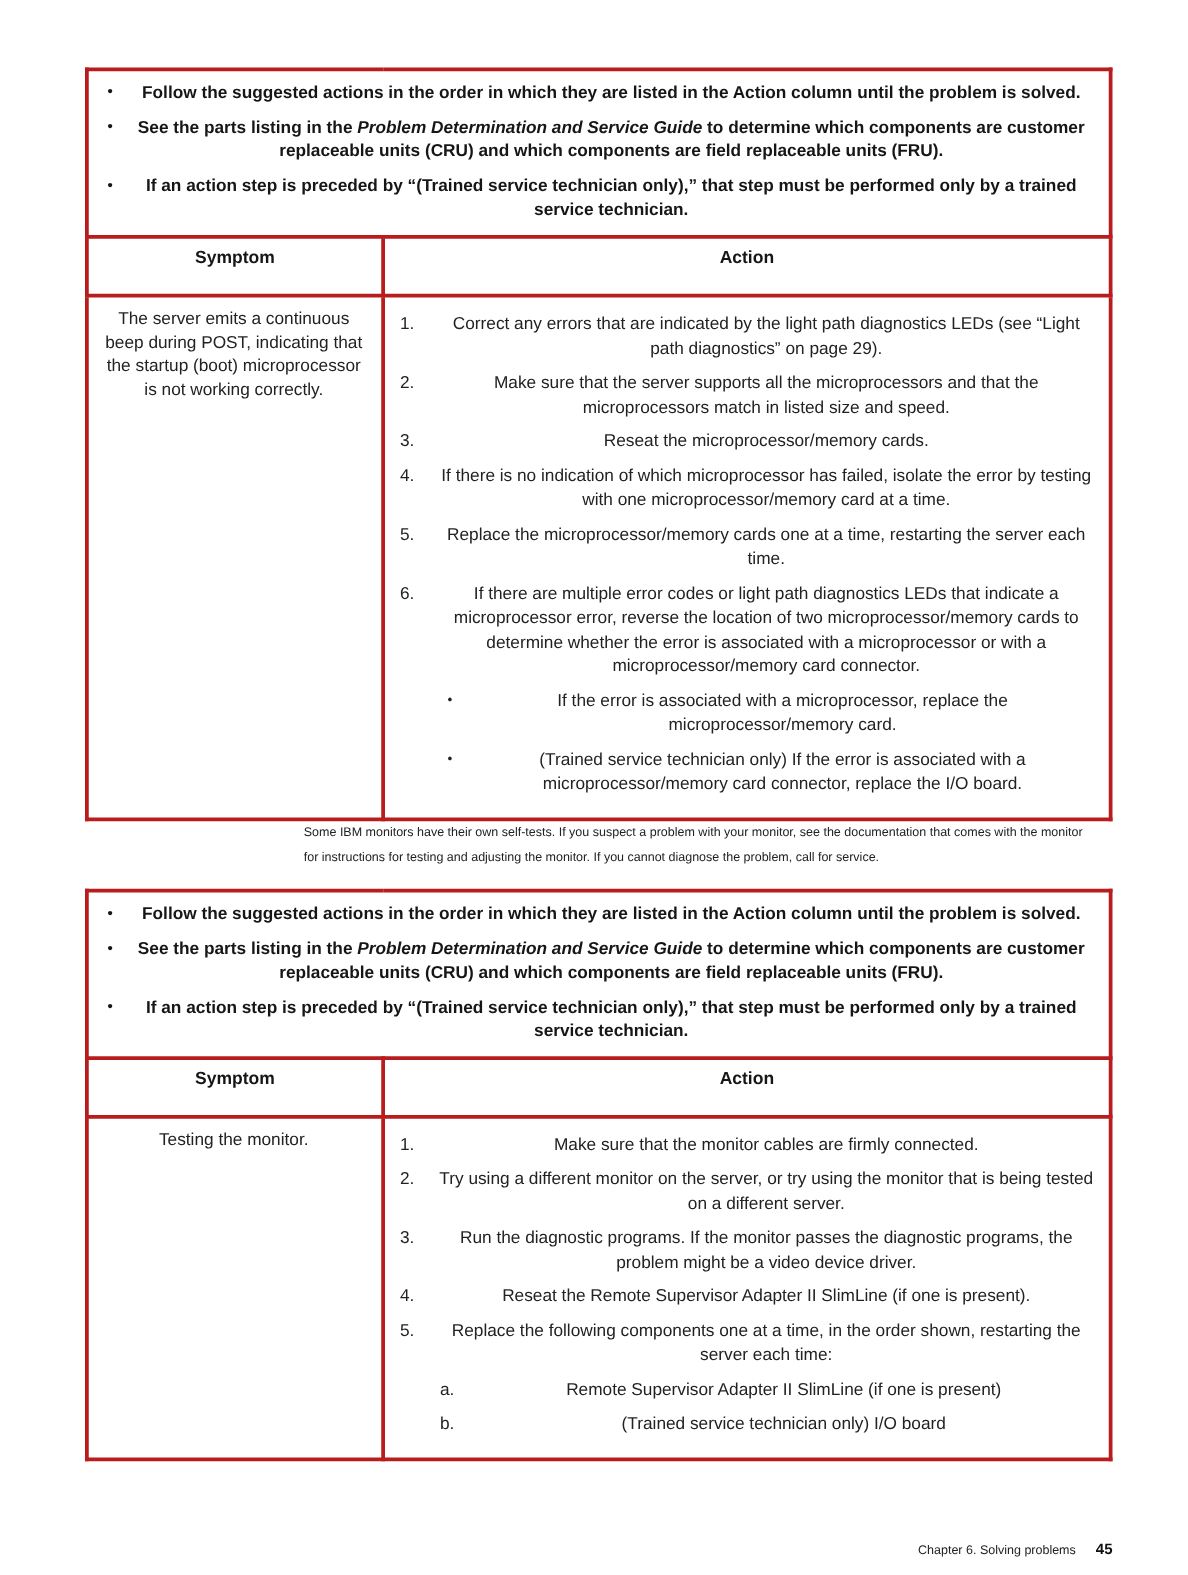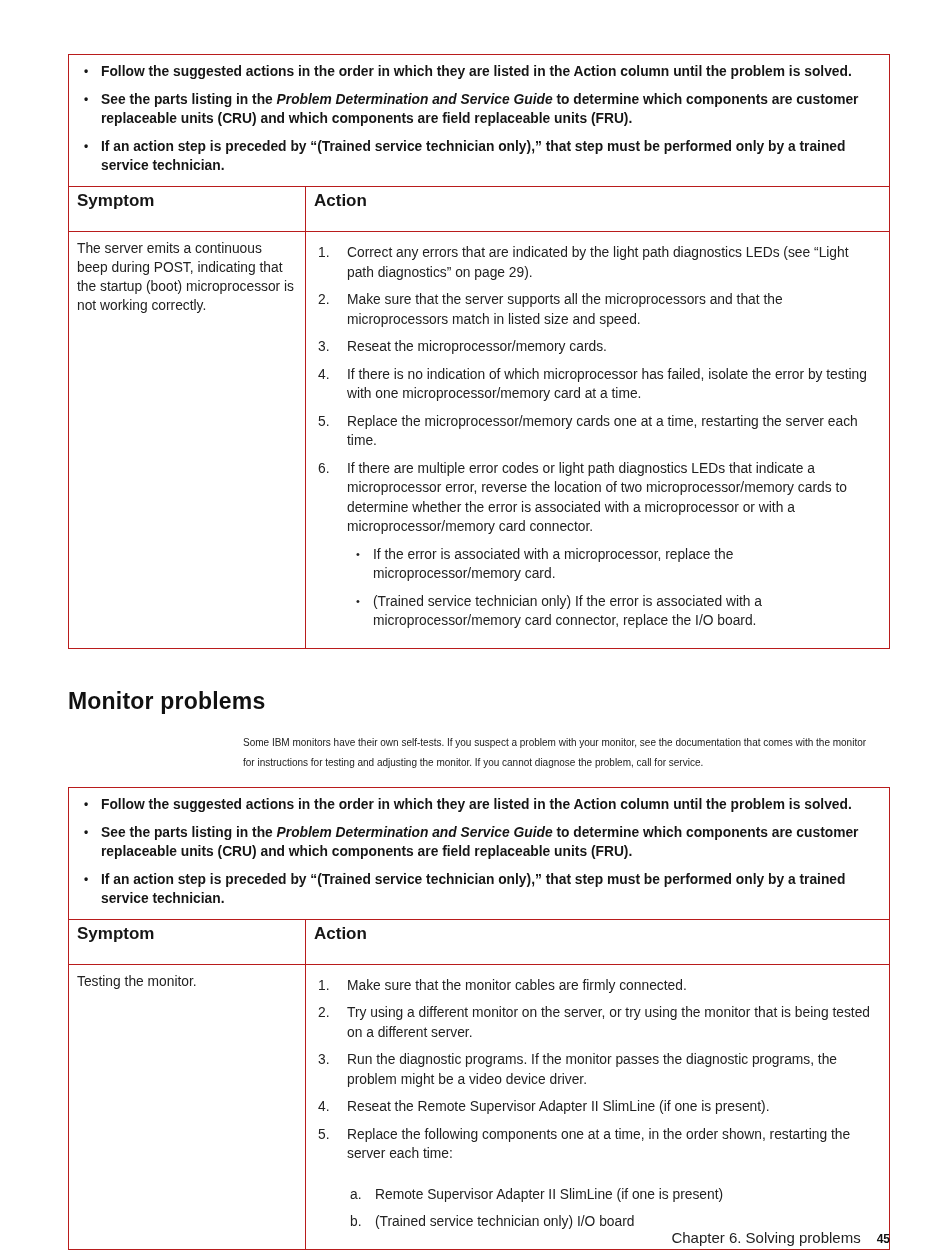--- a/index.html
+++ b/index.html
@@ -30,23 +30,23 @@
     margin-top: 39px;
   }
   table.symptom-table {
     width: 822px;
     border-collapse: collapse;
     table-layout: fixed;
     font-size: 13.8px;
     color: #222;
   }
   table.symptom-table td, table.symptom-table th {
-    border: 1px solid #b91c1c;
+    border: 3px solid #b91c1c;
     vertical-align: top;
-    text-align: left;
+    text-align: center;
   }
   col.symptom-col { width: 237px; }
   td.notes-cell {
     padding: 7px 12px 2px 8px;
     font-weight: bold;
     color: #161616;
   }
   ul.notes-list { list-style: none; }
   ul.notes-list > li {
     position: relative;
@@ -56,21 +56,21 @@
   }
   ul.notes-list > li::before {
     content: "•";
     position: absolute;
     left: 7px;
     top: 0;
     font-size: 12px;
   }
   .guide-italic { font-style: italic; font-weight: bold; }
   th.col-header {
-    font-size: 17px;
+    font-size: 14px;
     font-weight: bold;
     padding: 5px 8px 21px 8px;
     line-height: 18px;
     color: #161616;
   }
   td.symptom-cell {
     padding: 7px 10px 7px 8px;
     line-height: 19px;
   }
   td.action-cell {
@@ -98,21 +98,21 @@
     line-height: 19.5px;
   }
   ul.sub-bullets > li:last-child { margin-bottom: 0; }
   ul.sub-bullets > li::before {
     content: "•";
     position: absolute;
     left: 9px;
     top: 0;
     font-size: 11px;
   }
-  ol.sub-letters { list-style: none; counter-reset: sub; margin-top: 21px; }
+  ol.sub-letters { list-style: none; counter-reset: sub; margin-top: 8px; }
   ol.sub-letters > li {
     counter-increment: sub;
     position: relative;
     padding-left: 28px;
     margin-bottom: 8px;
     line-height: 19.5px;
   }
   ol.sub-letters > li:last-child { margin-bottom: 0; }
   ol.sub-letters > li::before {
     content: counter(sub, lower-alpha) ".";
@@ -128,21 +128,21 @@
     color: #222;
   }
   .page-footer {
     position: absolute;
     right: 60px;
     bottom: 14px;
     display: flex;
     align-items: baseline;
     gap: 16px;
   }
-  .footer-chapter { font-size: 15px; color: #222; }
+  .footer-chapter { font-size: 10px; color: #222; }
   .footer-pagenum { font-size: 12px; font-weight: bold; color: #111; }
 </style>
 </head>
 <body>
 
 <div class="page">
 
 
   <table class="symptom-table">
     <colgroup>
@@ -177,21 +177,20 @@
               <li>If the error is associated with a microprocessor, replace the microprocessor/memory card.</li>
               <li>(Trained service technician only) If the error is associated with a microprocessor/memory card connector, replace the I/O board.</li>
             </ul>
           </li>
         </ol>
       </td>
     </tr>
   </tbody>
     </table>
 
-  <h1 class="section-title second">Monitor problems</h1>
 
   <p class="intro-paragraph">Some IBM monitors have their own self-tests. If you suspect a problem with your monitor, see the documentation that comes with the monitor for instructions for testing and adjusting the monitor. If you cannot diagnose the problem, call for service.</p>
 
   <table class="symptom-table">
     <colgroup>
         <col class="symptom-col">
         <col>
       </colgroup>
     <tbody>
         <tr>

